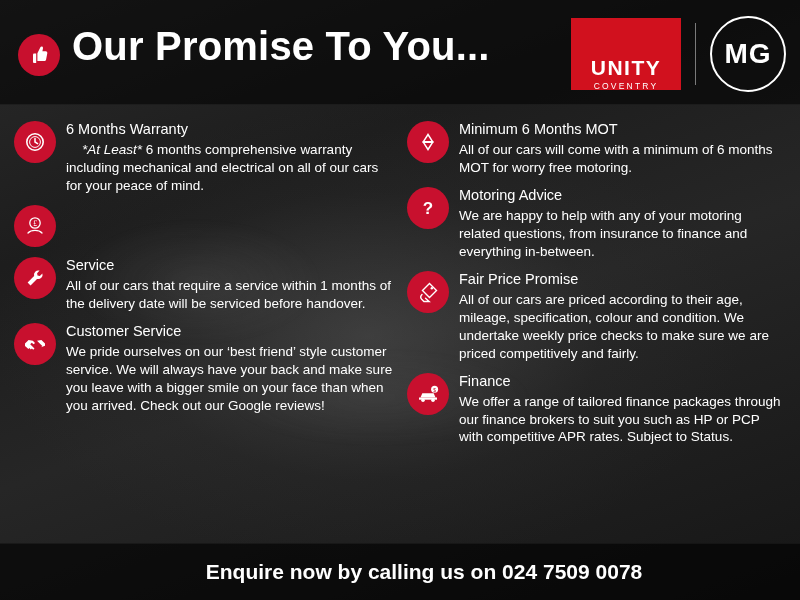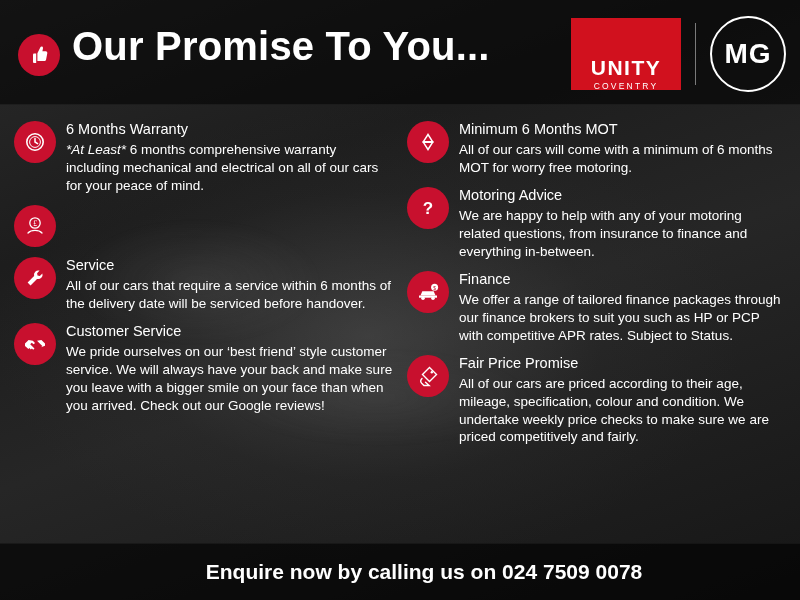--- a/index.html
+++ b/index.html
@@ -152,20 +152,21 @@
     color: #ffffff;
     margin: 2px 0 4px 0;
   }
   .item-text {
     font-size: 13.5px;
     line-height: 1.33;
     color: #ffffff;
   }
   .item-text .em {
     font-style: italic;
+    margin-left: 16px;
   }
   .footer {
     position: absolute;
     left: 0;
     bottom: 0;
     width: 800px;
     height: 56px;
     background: rgba(0,0,0,0.62);
     display: flex;
     align-items: center;
@@ -234,21 +235,21 @@
       </div>
 
       <div class="item">
         <div class="item-icon">
           <svg width="24" height="24" viewBox="0 0 24 24">
             <path d="M16.6 4.6a4.4 4.4 0 0 0-5.5 5.4L4.6 16.5l2.9 2.9 6.5-6.5a4.4 4.4 0 0 0 5.4-5.5l-2.6 2.6-2.3-.4-.4-2.3z" fill="#fff"></path>
           </svg>
         </div>
         <div class="item-body">
           <div class="item-title">Service</div>
-          <div class="item-text">All of our cars that require a service within 6 months of the delivery date will be serviced before handover.</div>
+          <div class="item-text">All of our cars that require a service within 1 months of the delivery date will be serviced before handover.</div>
         </div>
       </div>
 
       <div class="item">
         <div class="item-icon">
           <svg width="26" height="26" viewBox="0 0 26 26">
             <path d="M3 12.5l3.6-3.6 4.2.9 2.2 2.2-1.3 1.3-2-1.6-1.5 1.5 4.3 4.2-1.3 1.3-1.3-1.3-1.1 1.1-1.4-1.4-1 1L3 14.9z" fill="#fff"></path>
             <path d="M23 12.5l-3.6-3.6-4.4.9 5.3 5.2-1.2 1.2L23 14.7z" fill="#fff"></path>
           </svg>
         </div>
@@ -277,53 +278,53 @@
 
       <div class="item">
         <div class="item-icon">
           <svg width="24" height="24" viewBox="0 0 24 24">
             <text x="12" y="18" font-size="17" fill="#fff" text-anchor="middle" font-family="Liberation Sans, sans-serif" font-weight="bold">?</text>
           </svg>
         </div>
         <div class="item-body">
           <div class="item-title">Motoring Advice</div>
           <div class="item-text">We are happy to help with any of your motoring related questions, from insurance to finance and everything in-between.</div>
+        </div>
+      </div>
+
+      <div class="item">
+        <div class="item-icon">
+          <svg width="24" height="24" viewBox="0 0 24 24">
+            <path d="M13.5 3.5l7 7-7 7-7-7z" fill="none" stroke="#fff" stroke-width="1.4"></path>
+            <circle cx="15.8" cy="8.2" r="1.2" fill="#fff"></circle>
+            <path d="M6 14.5c-1.4 1.4-1.6 3.4-.3 4.8l2.2 2.2h5.2l-3.6-3.2" stroke="#fff" stroke-width="1.4" fill="none" stroke-linecap="round"></path>
+          </svg>
+        </div>
+        <div class="item-body">
+          <div class="item-title">Fair Price Promise</div>
+          <div class="item-text">All of our cars are priced according to their age, mileage, specification, colour and condition. We undertake weekly price checks to make sure we are priced competitively and fairly.</div>
         </div>
       </div>
 
       <div class="item">
         <div class="item-icon">
           <svg width="26" height="26" viewBox="0 0 26 26">
             <path d="M4 16.5h18v2.2H4z" fill="#fff"></path>
             <path d="M5.5 16.5l1.8-4.2h11.4l1.8 4.2z" fill="#fff"></path>
             <circle cx="8" cy="19.2" r="1.8" fill="#fff"></circle>
             <circle cx="18" cy="19.2" r="1.8" fill="#fff"></circle>
             <circle cx="19.6" cy="8.2" r="3.5" fill="#fff"></circle>
             <text x="19.6" y="10.6" font-size="5" fill="#c8102e" text-anchor="middle" font-family="Liberation Sans, sans-serif">$</text>
           </svg>
         </div>
         <div class="item-body">
           <div class="item-title">Finance</div>
           <div class="item-text">We offer a range of tailored finance packages through our finance brokers to suit you such as HP or PCP with competitive APR rates. Subject to Status.</div>
         </div>
       </div>
 
-      <div class="item">
-        <div class="item-icon">
-          <svg width="24" height="24" viewBox="0 0 24 24">
-            <path d="M13.5 3.5l7 7-7 7-7-7z" fill="none" stroke="#fff" stroke-width="1.4"></path>
-            <circle cx="15.8" cy="8.2" r="1.2" fill="#fff"></circle>
-            <path d="M6 14.5c-1.4 1.4-1.6 3.4-.3 4.8l2.2 2.2h5.2l-3.6-3.2" stroke="#fff" stroke-width="1.4" fill="none" stroke-linecap="round"></path>
-          </svg>
-        </div>
-        <div class="item-body">
-          <div class="item-title">Fair Price Promise</div>
-          <div class="item-text">All of our cars are priced according to their age, mileage, specification, colour and condition. We undertake weekly price checks to make sure we are priced competitively and fairly.</div>
-        </div>
-      </div>
-
     </div>
   </div>
 
   <div class="footer">
     <div class="footer-text">Enquire now by calling us on 024 7509 0078</div>
   </div>
 </div>
 
 </body></html>

